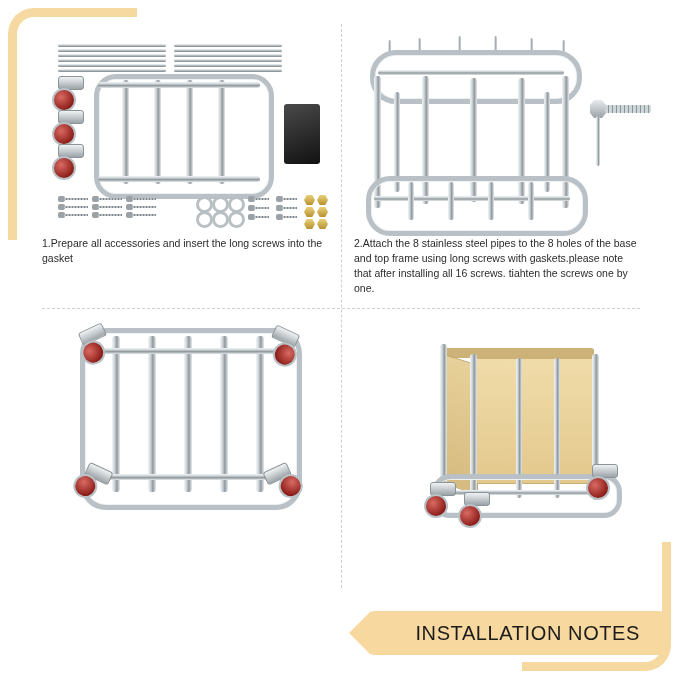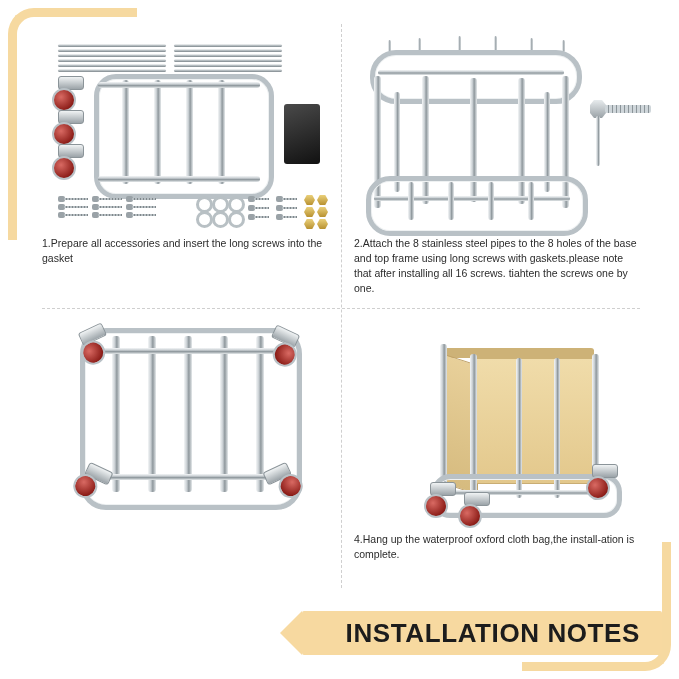--- a/index.html
+++ b/index.html
@@ -218,22 +218,22 @@
     right: 17px;
     bottom: 24px;
     height: 44px;
     padding: 0 22px 0 44px;
     background: #f7d9a0;
     display: flex;
     align-items: center;
     border-radius: 2px;
   }
   .banner-text {
-    font-size: 26px;
-    font-weight: bold;
+    font-size: 20px;
+    font-weight: normal;
     letter-spacing: 0.6px;
     color: #1c1c1c;
     white-space: nowrap;
   }
   .banner-notch {
     position: absolute;
     left: -22px;
     top: 0;
     width: 0; height: 0;
     border-top: 22px solid transparent;
@@ -468,21 +468,20 @@
         </div>
         <div class="caster" style="left:236px; top:150px;">
           <div class="plate"></div>
             <div class="wheel"></div>
         </div>
         <div class="caster" style="left:108px; top:178px;">
           <div class="plate"></div>
             <div class="wheel"></div>
         </div>
       </div>
-      <div class="caption">4.Hang up the waterproof oxford cloth bag,the install-ation is complete.</div>
     </div>
   </div>
 
   <div class="banner">
     <div class="banner-notch"></div>
     <div class="banner-text">INSTALLATION NOTES</div>
   </div>
 
 </div>
 

